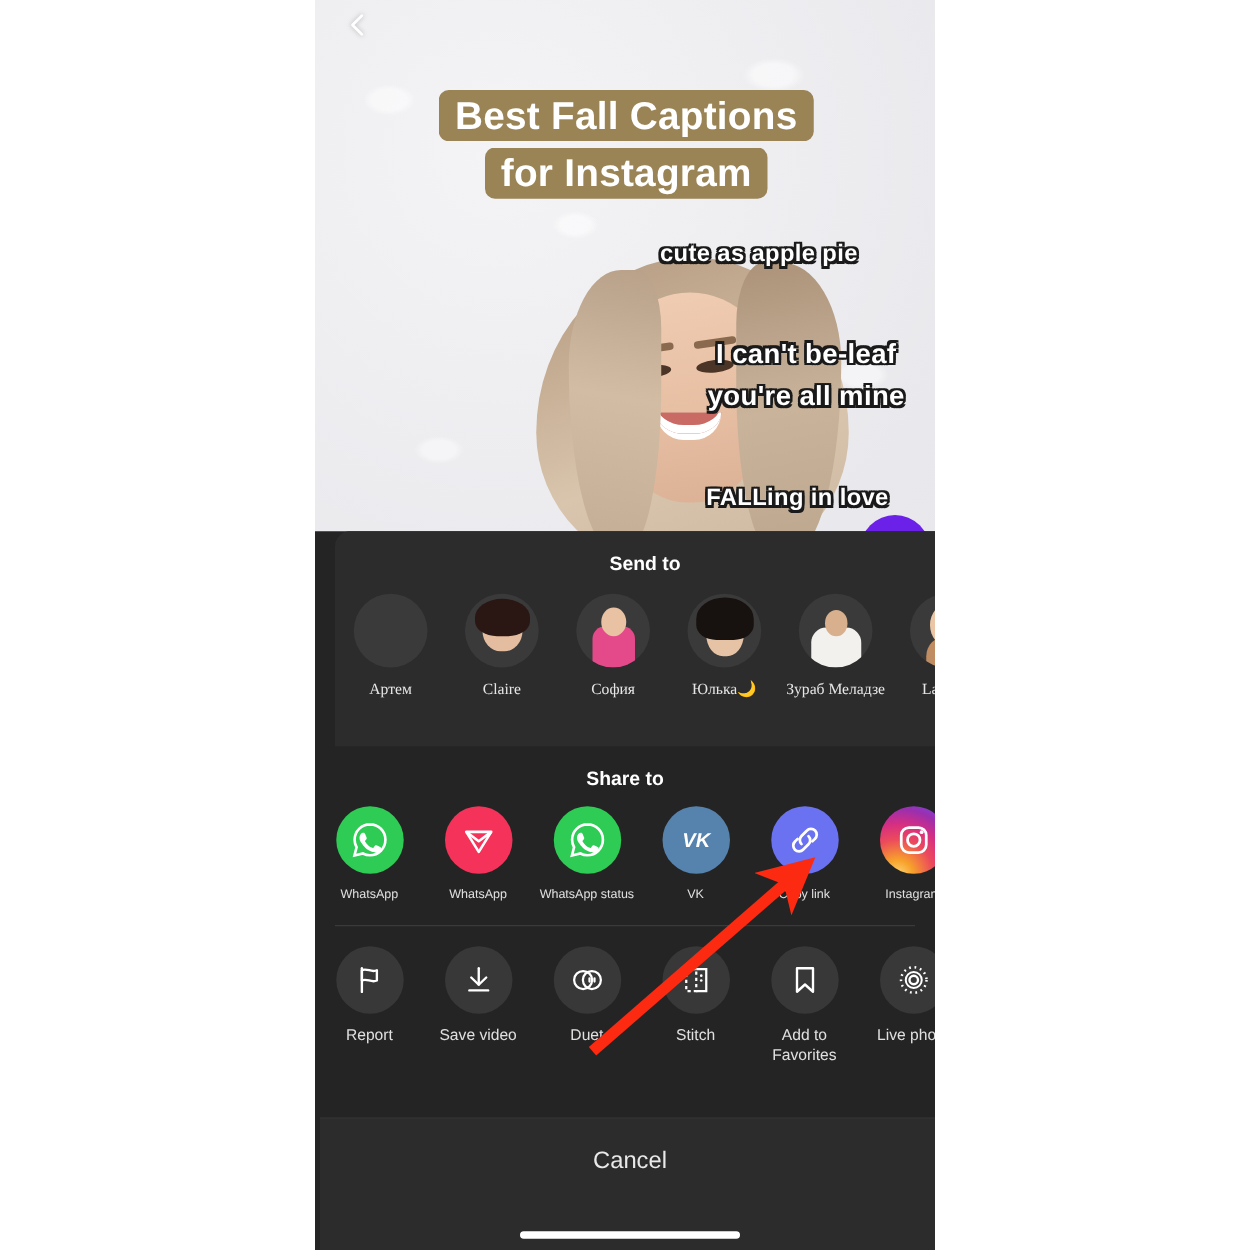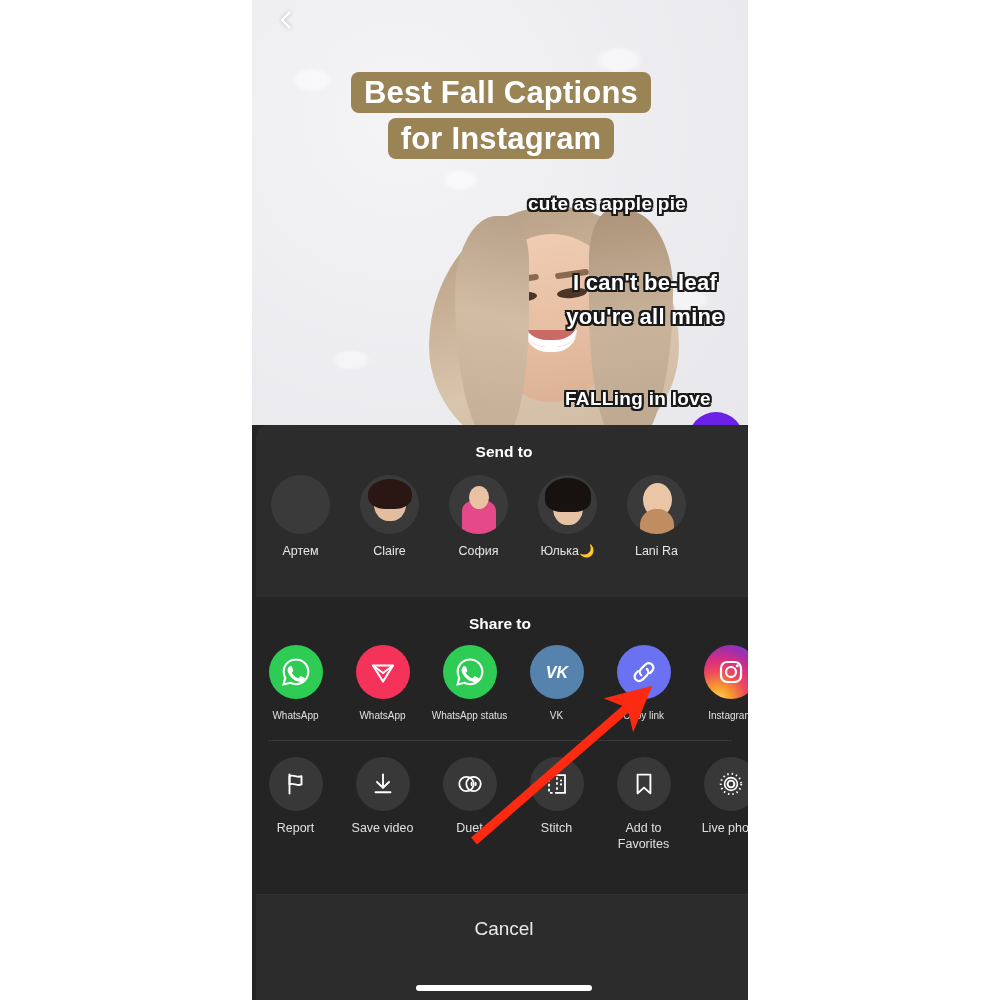--- a/index.html
+++ b/index.html
@@ -138,38 +138,39 @@
   .cap-3 { left: 313px; top: 388px; font-size: 19px; }
 
   
   .sheet {
     position: absolute;
     left: 0; bottom: 0;
     width: 496px; height: 575px;
     background: #242424;
   }
   .send-panel {
-    position: absolute; left: 4px; top: 0;
+    position: absolute; left: 16px; top: 0;
     width: 100%; height: 172px;
     background: #2c2c2c;
     border-radius: 12px 12px 0 0;
   }
   .sheet-title {
     text-align: center;
     color: #ffffff;
     font-size: 15.5px;
     font-weight: 700;
     padding-top: 18px;
   }
 
   .hscroll {
     display: flex;
     gap: 0;
     padding: 14px 0 0 0;
     overflow: hidden;
+    font-family: Liberation Serif, serif;
   }
   .contact {
     flex: 0 0 89px;
     display: flex; flex-direction: column; align-items: center;
     cursor: pointer;
   }
   .contact .av {
     width: 59px; height: 59px; border-radius: 50%;
     overflow: hidden; background: #3a3a3a;
     position: relative;
@@ -345,20 +346,24 @@
           <div class="contact">
             <div class="av av-sofia"></div>
             <div class="nm">София</div>
           </div>
 
           <div class="contact">
             <div class="av av-yulka"></div>
             <div class="nm">Юлька🌙</div>
           </div>
 
+          <div class="contact">
+            <div class="av av-zurab"></div>
+            <div class="nm">Зураб Меладзе</div>
+          </div>
 
           <div class="contact">
             <div class="av av-lani"></div>
             <div class="nm">Lani Ra</div>
           </div>
 
         </div>
       </div>
 
       <div class="share-section">

